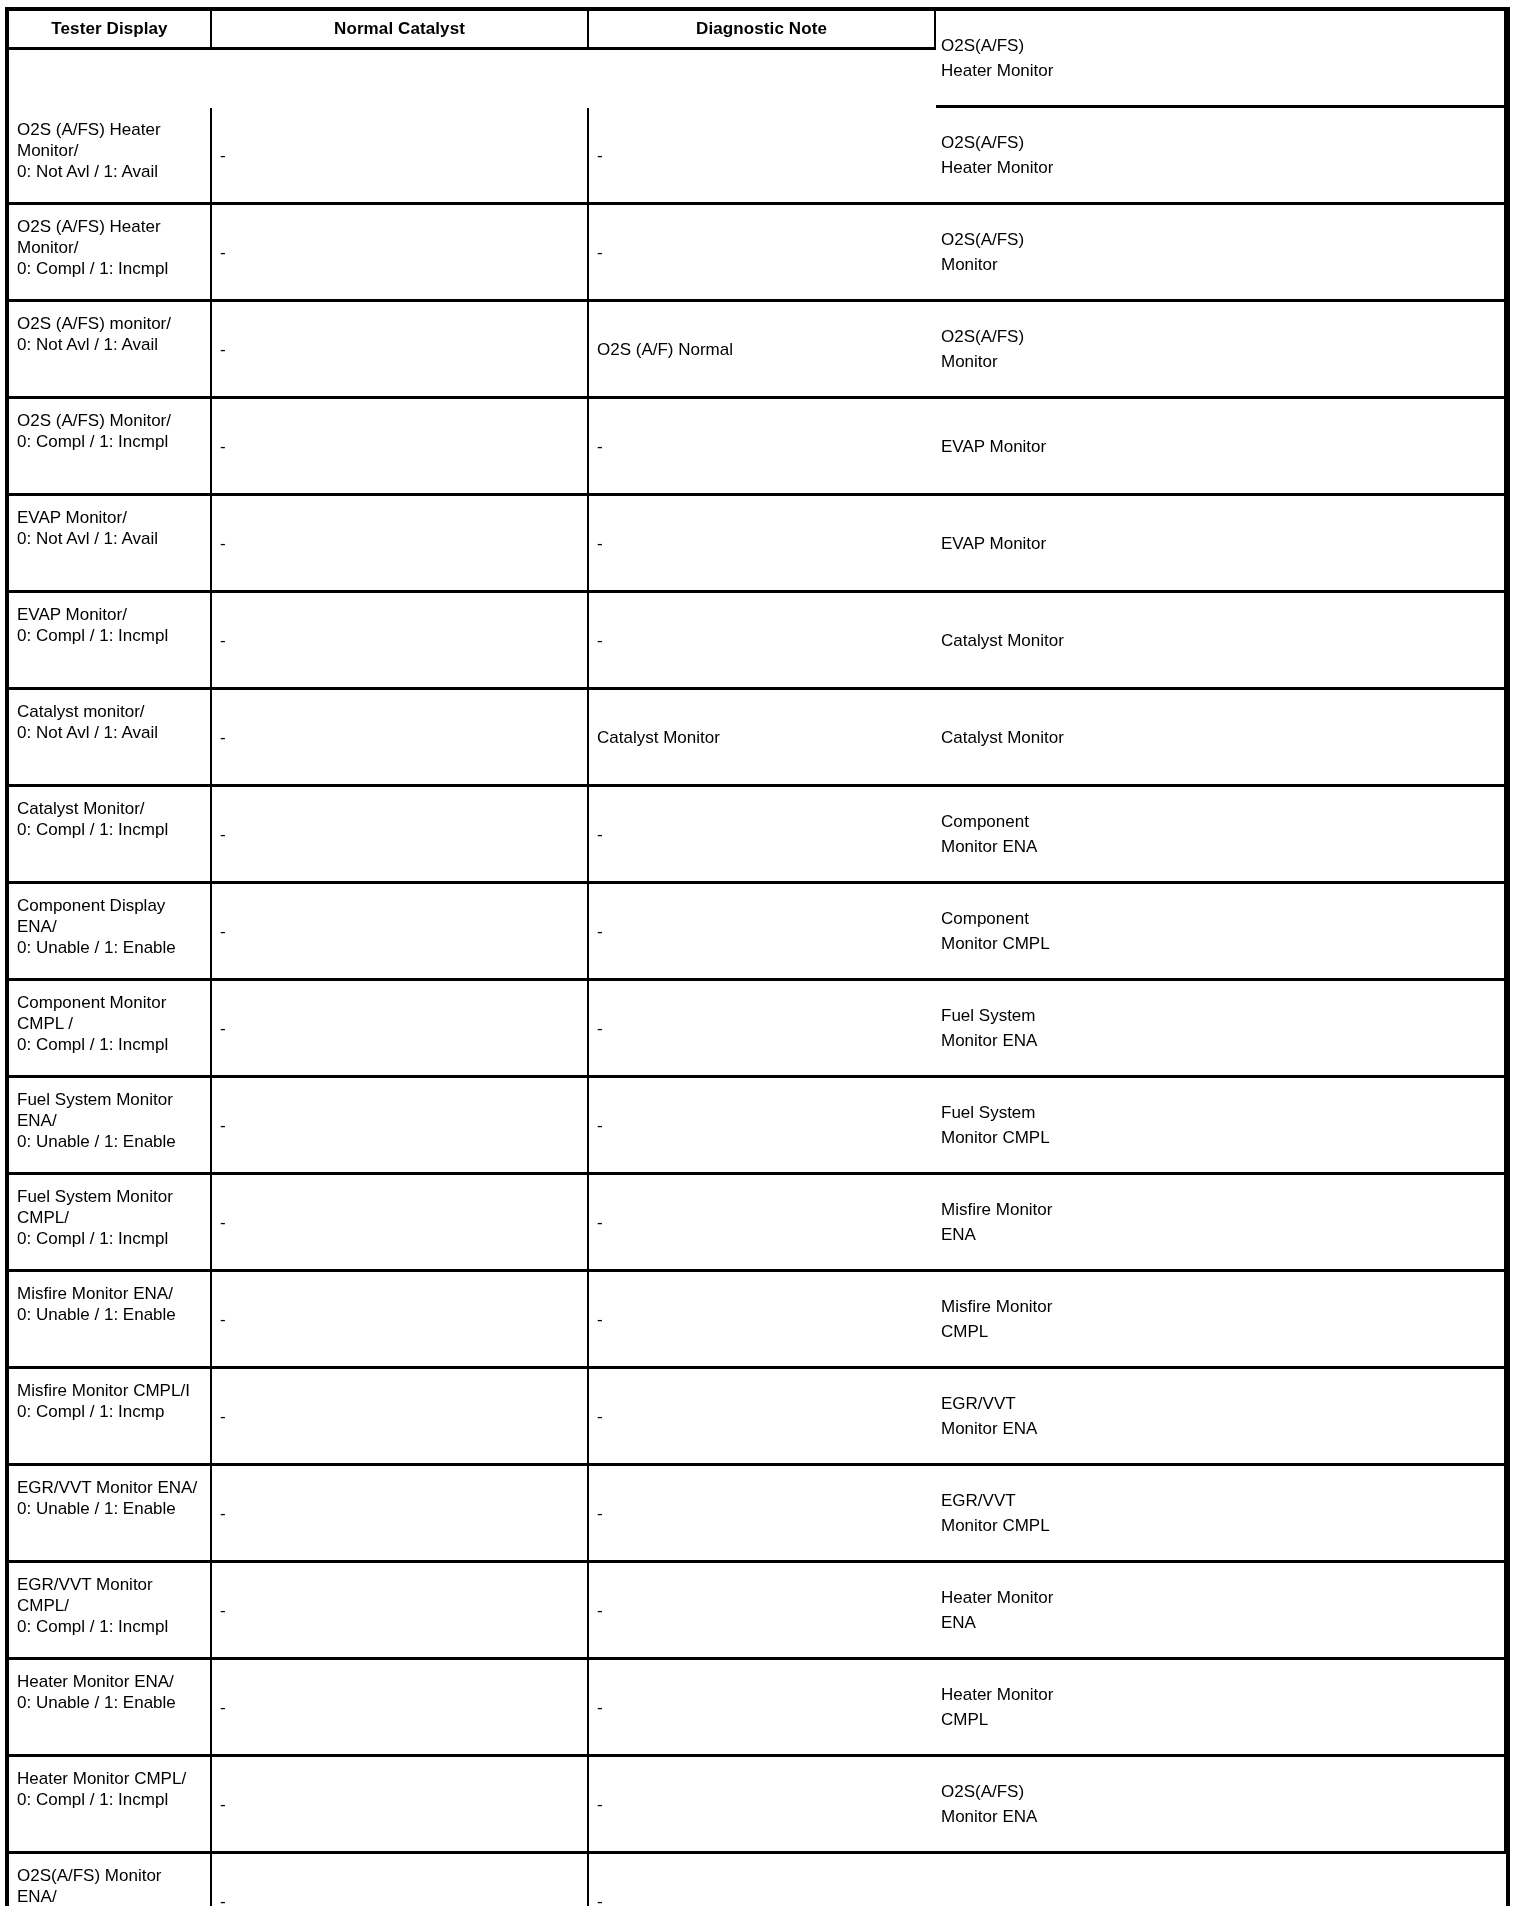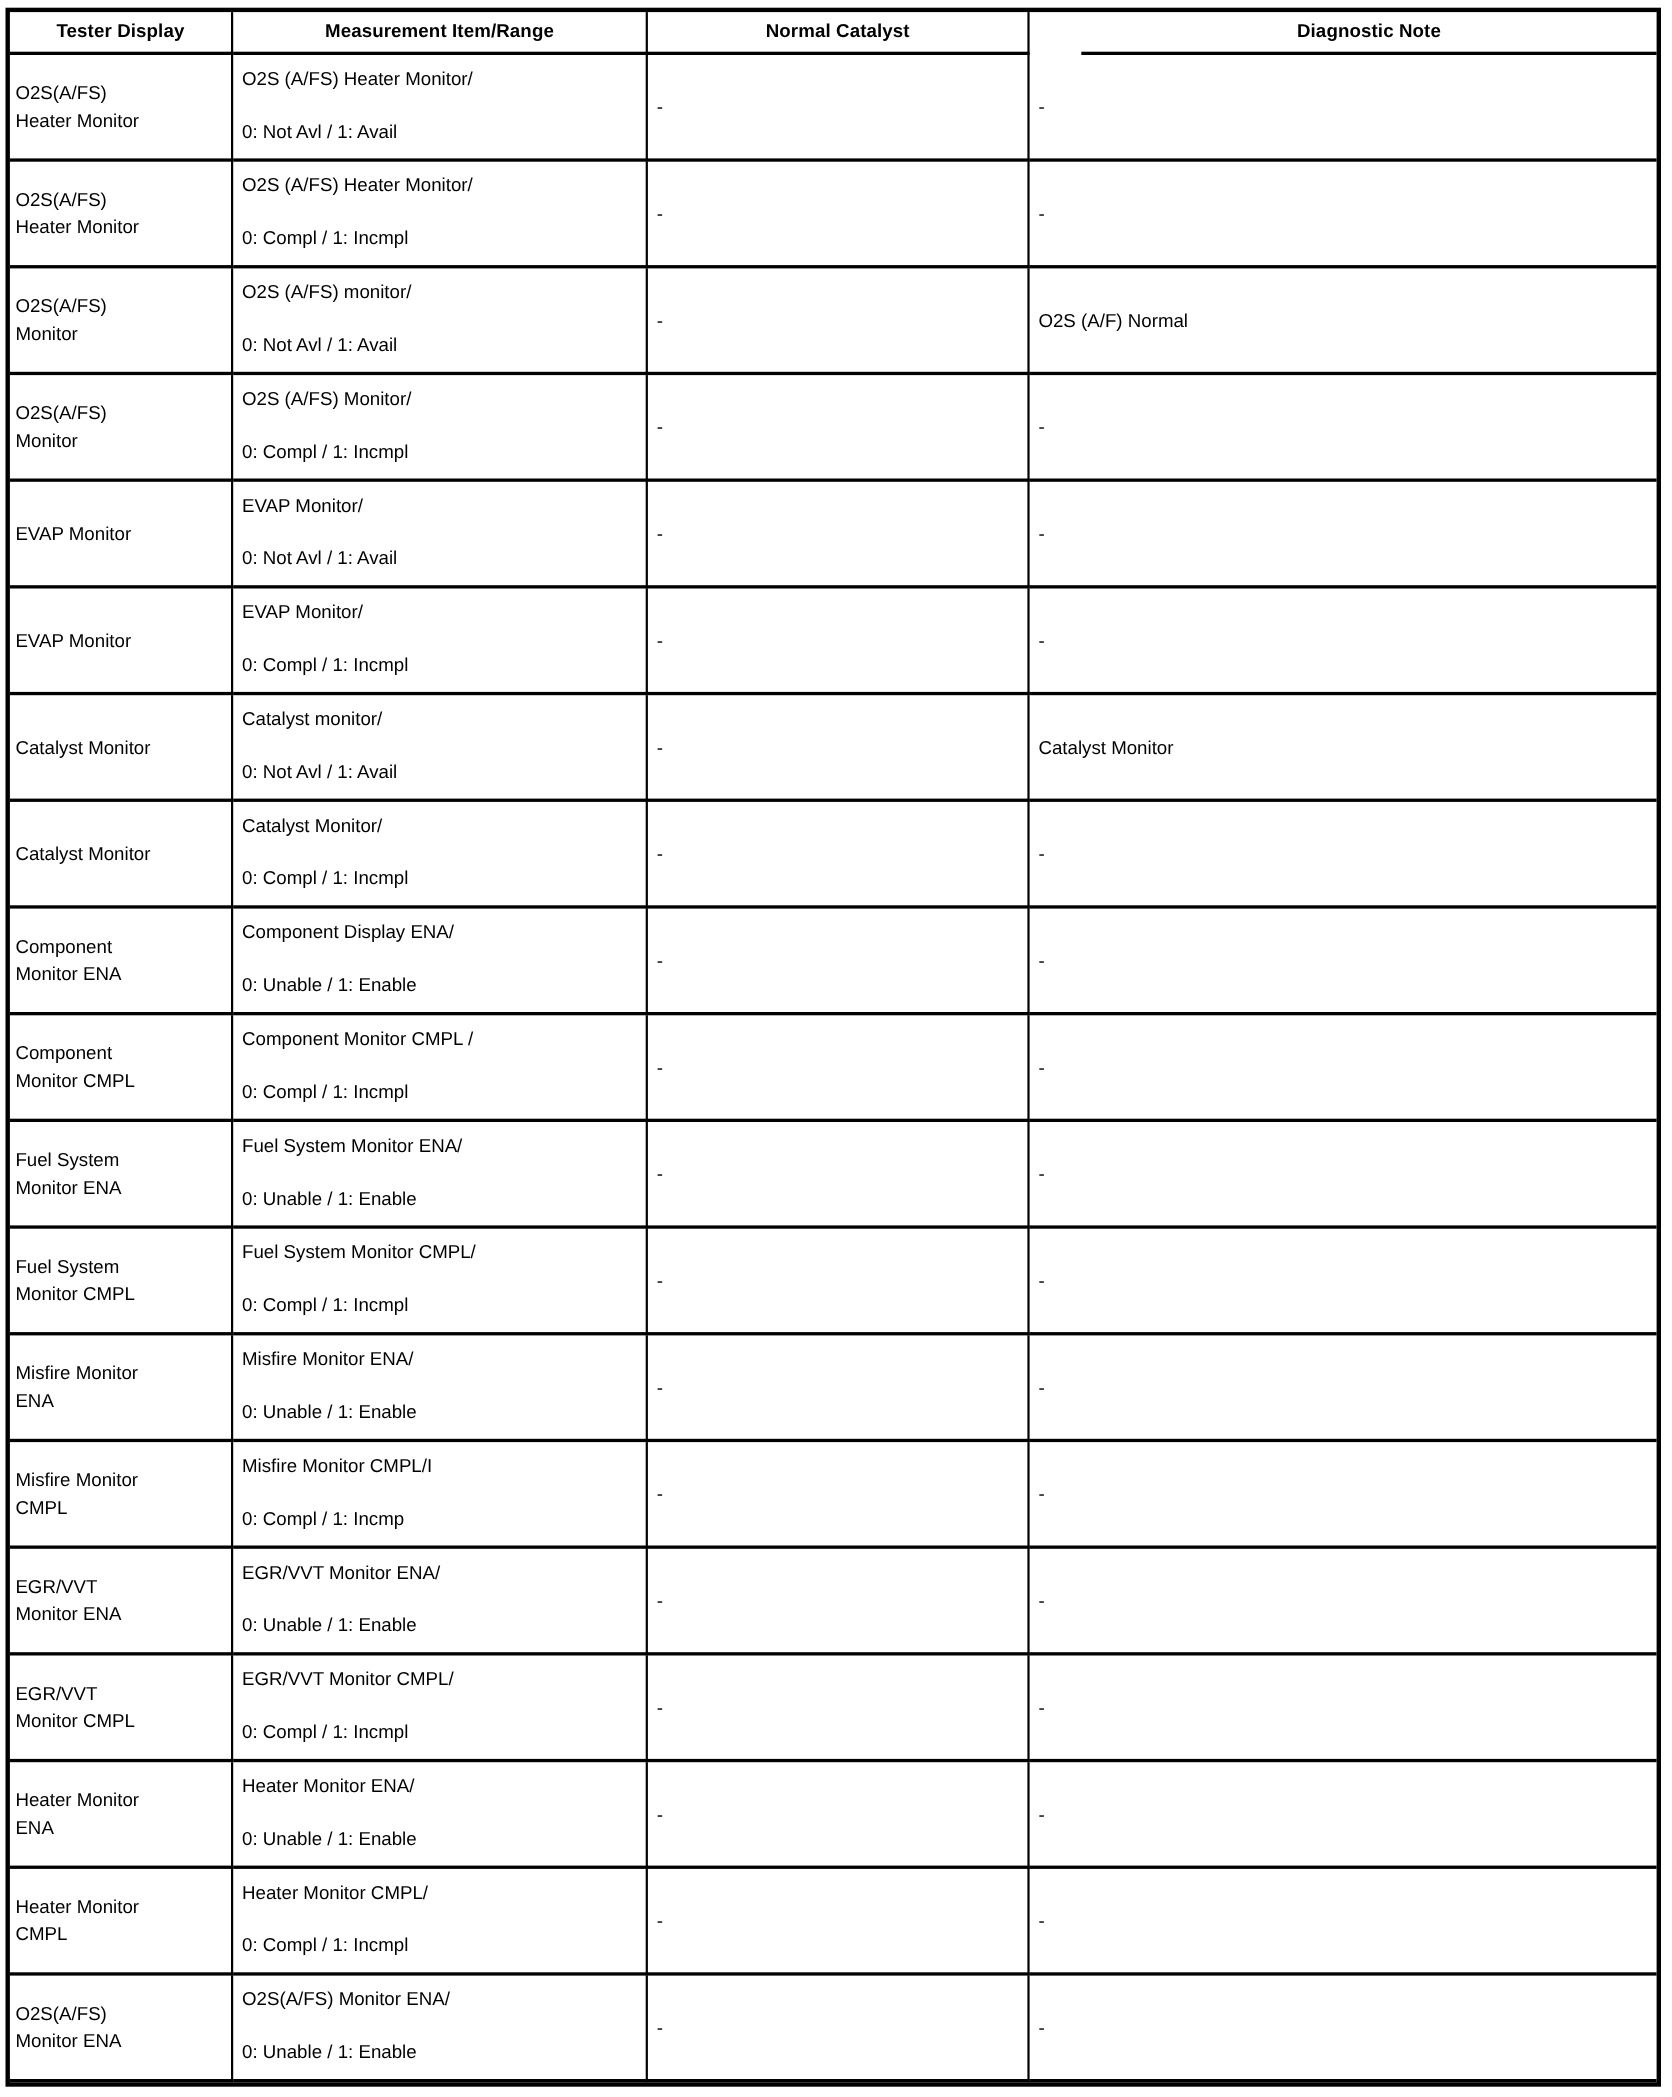--- a/index.html
+++ b/index.html
@@ -52,37 +52,35 @@
     display: flex;
     align-items: center;
     padding-left: 5px;
     padding-right: 20px;
     white-space: pre-line;
     line-height: 25px;
   }
   .cell-meas {
     display: flex;
     flex-direction: column;
-    justify-content: space-between;
     padding: 11px 6px 14px 8px;
   }
   .cell-normal, .cell-note {
     display: flex;
     align-items: center;
     padding-left: 8px;
     padding-right: 4px;
   }
 </style>
 </head>
 <body>
 
 <div class="page">
   <div class="diag-table">
     <div class="hdr-cell">Tester Display</div>
-    <div class="hdr-cell">Measurement Item/Range</div>
     <div class="hdr-cell">Normal Catalyst</div>
     <div class="hdr-cell">Diagnostic Note</div>
 
   <div class="row"><div class="cell cell-tester">O2S(A/FS)
 Heater Monitor</div><div class="cell cell-meas">
           <div class="meas-item">O2S (A/FS) Heater Monitor/</div>
           <div class="meas-range">0: Not Avl / 1: Avail</div>
         </div><div class="cell cell-normal">-</div><div class="cell cell-note">-</div></div>
       <div class="row"><div class="cell cell-tester">O2S(A/FS)
 Heater Monitor</div><div class="cell cell-meas">

